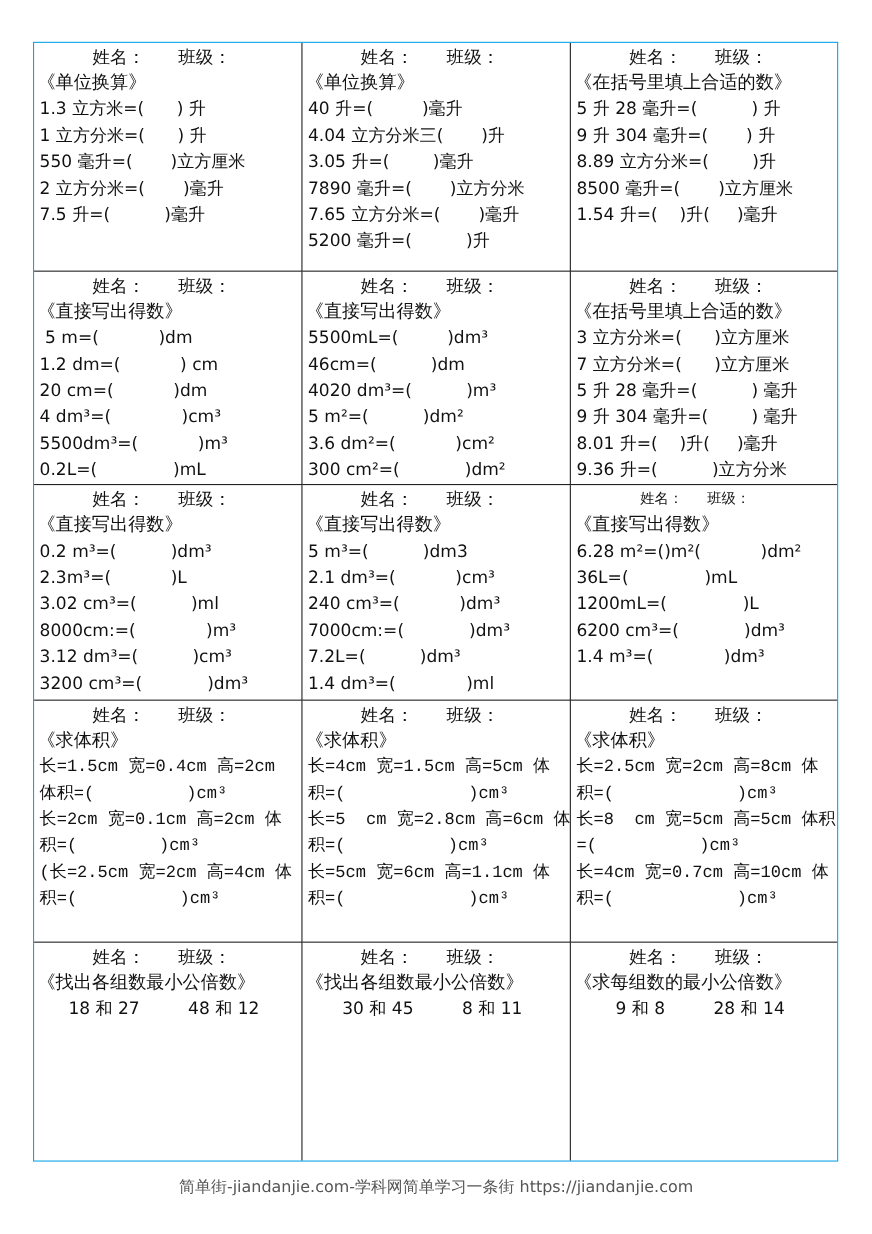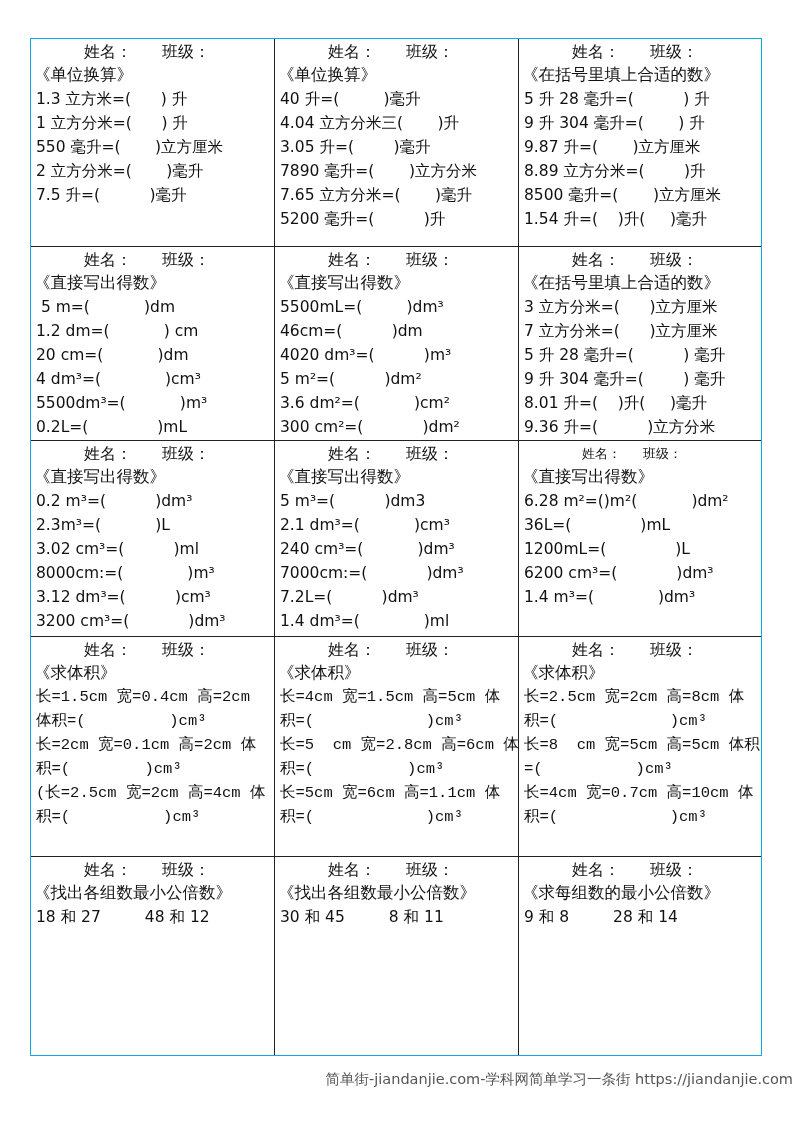--- a/index.html
+++ b/index.html
@@ -12,22 +12,22 @@
           grid-template-rows: 208px 194px 196px 220px 1fr; }
   .cell { border-right: 1px solid #222; border-bottom: 1px solid #222; box-sizing: border-box;
           padding: 2px 0 0 5px; overflow: hidden; }
   .cell.c3 { border-right: none; }
   .cell.r5 { border-bottom: none; }
   .hdr { font-size: 16px; line-height: 22px; height: 22px; padding-left: 48px; white-space: pre; }
   .hdr.small { font-size: 13px; padding-left: 58px; }
   .ttl { font-size: 16.5px; line-height: 24px; height: 24px; white-space: nowrap; margin-left: -2px; }
   .ln { font-size: 15.5px; line-height: 24px; height: 24px; white-space: pre; }
   .cell.vol .ln { line-height: 24.5px; font-family: Liberation Mono, monospace; }
-  .pair { display: flex; justify-content: flex-start; padding-right: 12px; gap: 44px; }
-  .footer { position: absolute; top: 1070px; left: 0; width: 793px; text-align: right;
+  .pair { display: flex; justify-content: center; padding-right: 12px; gap: 44px; }
+  .footer { position: absolute; top: 1070px; left: 0; width: 793px; text-align: center;
             font-size: 14.5px; color: #555; }
 </style>
 </head>
 <body>
 
 <div class="sheet">
   <div class="grid" id="grid">
       <div class="cell">
         <div class="hdr"><span>姓名：</span><span style="display: inline-block; width: 30px;"></span><span>班级：</span></div>
         <div class="ttl">《单位换算》</div>
@@ -45,21 +45,20 @@
         <div class="ln">3.05 升=(        )毫升</div>
         <div class="ln">7890 毫升=(       )立方分米</div>
         <div class="ln">7.65 立方分米=(       )毫升</div>
         <div class="ln">5200 毫升=(          )升</div>
       </div>
       <div class="cell c3">
         <div class="hdr"><span>姓名：</span><span style="display: inline-block; width: 30px;"></span><span>班级：</span></div>
         <div class="ttl">《在括号里填上合适的数》</div>
         <div class="ln">5 升 28 毫升=(          ) 升</div>
         <div class="ln">9 升 304 毫升=(       ) 升</div>
-        <div class="ln">9.87 升=(       )立方厘米</div>
         <div class="ln">8.89 立方分米=(        )升</div>
         <div class="ln">8500 毫升=(       )立方厘米</div>
         <div class="ln">1.54 升=(    )升(     )毫升</div>
       </div>
       <div class="cell">
         <div class="hdr"><span>姓名：</span><span style="display: inline-block; width: 30px;"></span><span>班级：</span></div>
         <div class="ttl">《直接写出得数》</div>
         <div class="ln"> 5 m=(           )dm</div>
         <div class="ln">1.2 dm=(           ) cm</div>
         <div class="ln">20 cm=(           )dm</div>

